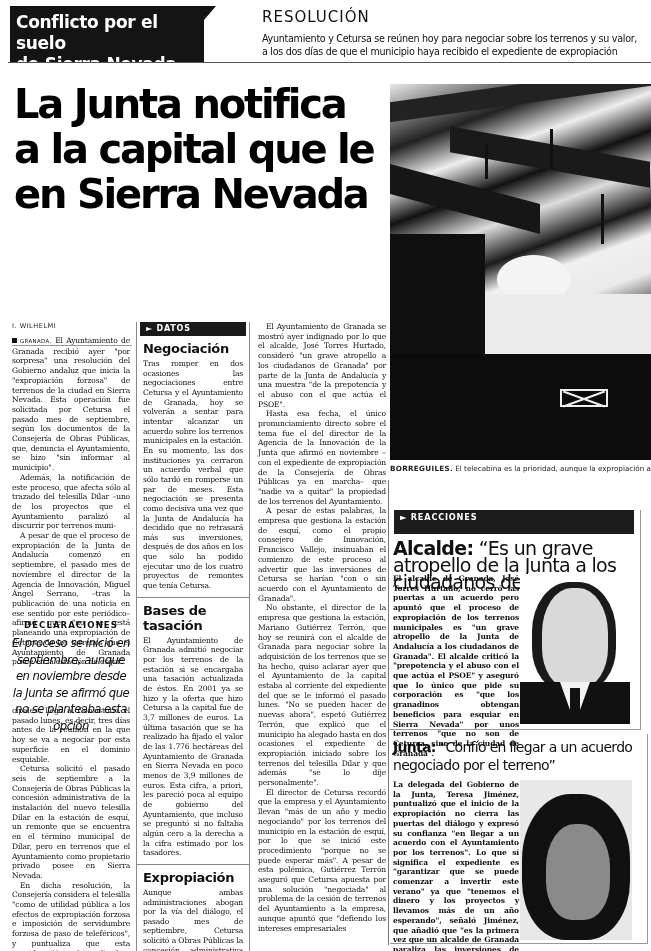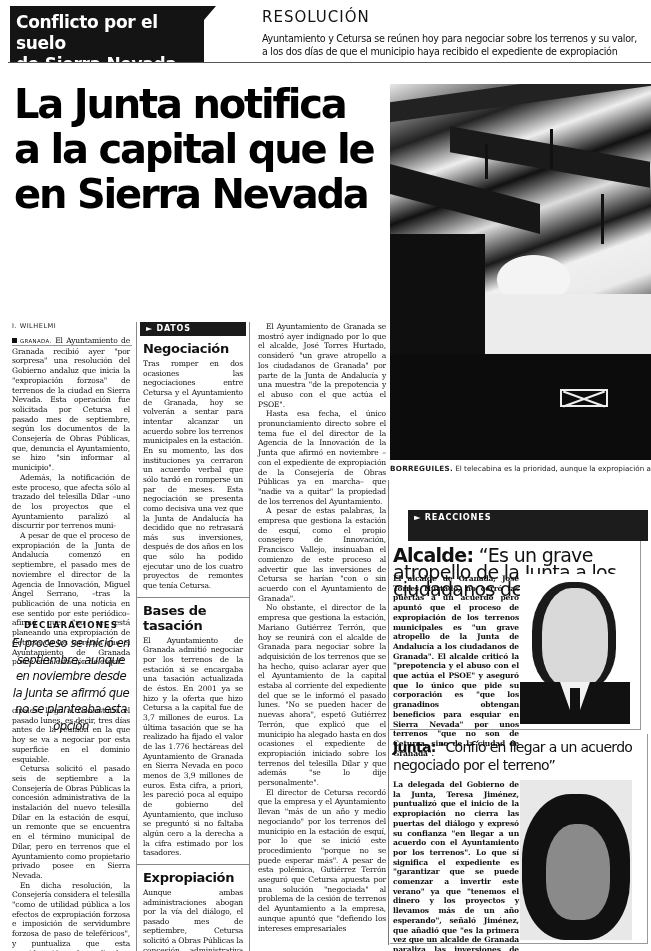--- a/index.html
+++ b/index.html
@@ -96,21 +96,21 @@
     margin: 5px 0 3px 3px;
   }
   .datos .txt { font-size: 7.55px; line-height: 9.65px; text-align: justify; padding: 0 3px; letter-spacing: -0.15px; }
   .datos .sep { height: 1px; background: #888; margin: 6px -3px 4px; }
 
   .col3 { left: 258px; top: 322px; width: 128px; }
 
   
   .reacciones { position: absolute; left: 390px; top: 510px; width: 251px; height: 220px; border-right: 1px solid #999; border-bottom: 1px solid #999; }
   .reacciones .bar {
-    background: #1c1c1c; color: #fff; height: 31px; width: 240px; margin-left: 18px;
+    background: #1c1c1c; color: #fff; height: 24px; width: 240px; margin-left: 4px;
     font-family: "DejaVu Sans", sans-serif; font-weight: bold; font-size: 8.2px; letter-spacing: 0.8px; padding: 2px 8px 0 6px;
   }
   .r-head {
     font-family: "DejaVu Sans", sans-serif; font-size: 19px; line-height: 17px; letter-spacing: -0.7px; margin: 6px 0 0 3px;
   }
   .r-head b { font-weight: bold; }
   .r-text { position: absolute; left: 3px; width: 126px; font-size: 7.55px; line-height: 9.7px; text-align: justify; letter-spacing: -0.15px; font-weight: bold; }
   .portrait {
     position: absolute; background: #fff; overflow: hidden;
   }

